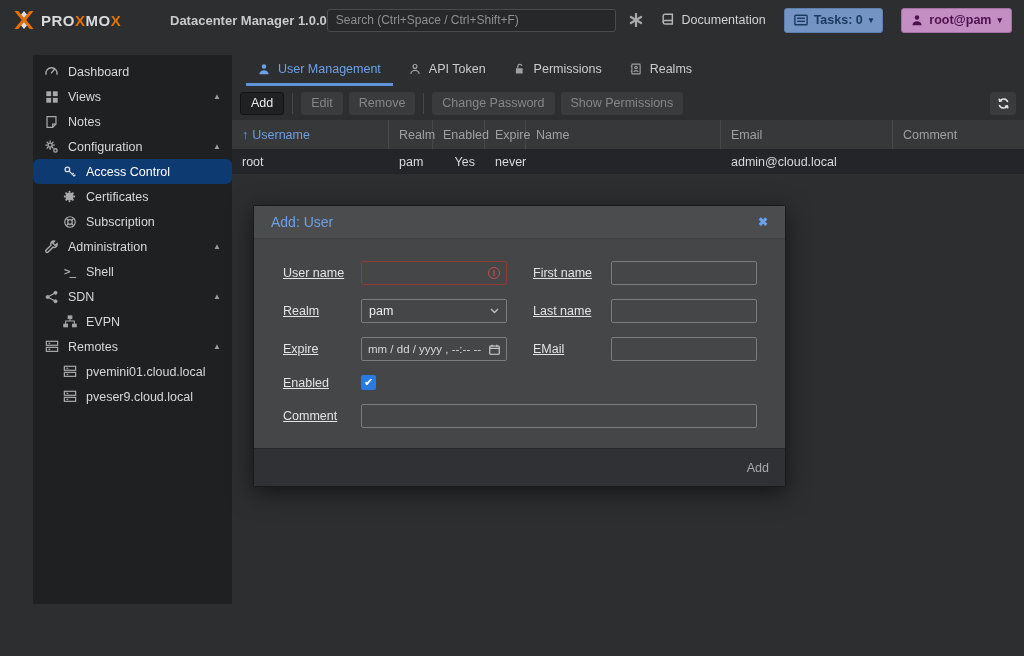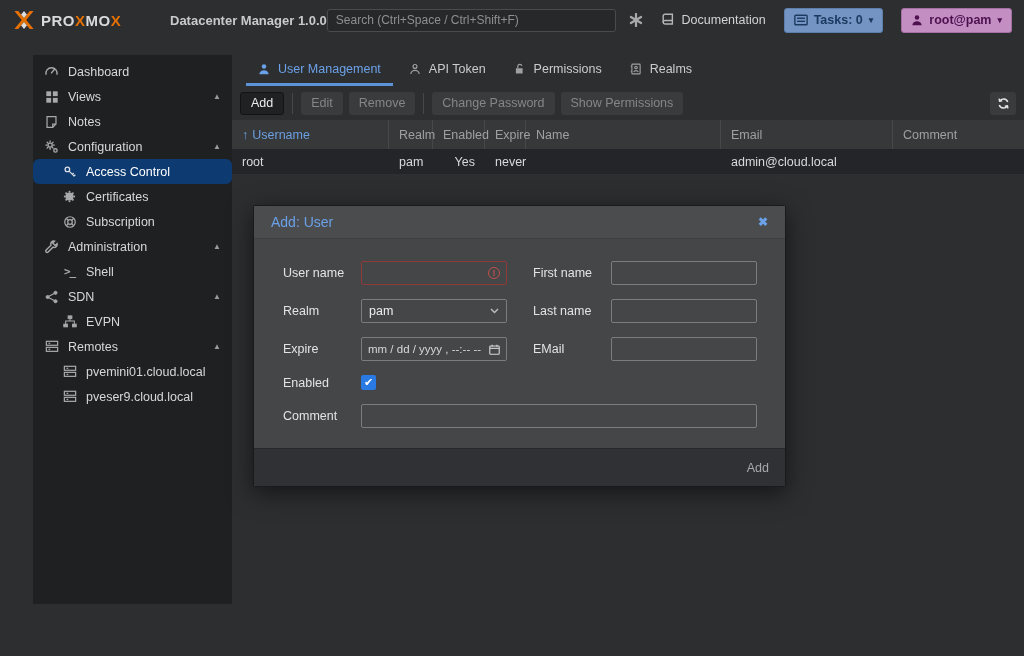--- a/index.html
+++ b/index.html
@@ -84,21 +84,21 @@
 
   
   .dialog { position:absolute; left:253px; top:205px; width:533px; background:#454648;
             border:1px solid #191a1b; border-radius:2px; box-shadow:0 6px 24px rgba(0,0,0,.55); }
   .dlg-header { height:33px; background:#4b4c4e; display:flex; align-items:center; padding:0 17px;
                 border-bottom:1px solid #3d3e40; }
   .dlg-title { color:#6ba1e8; font-size:14px; }
   .dlg-close { margin-left:auto; color:#6ba1e8; font-size:12px; cursor:pointer; font-weight:bold; }
   .dlg-body { padding:22px 29px 20px; display:grid;
               grid-template-columns:78px 146px 26px 78px 146px; row-gap:14px; align-items:center; }
-  .flabel { color:#e2e3e5; font-size:12.5px; }
+  .flabel { color:#e2e3e5; font-size:12.5px;text-decoration:underline; }
   .finput { height:24px; width:100%; background:#454648; border:1px solid #7a7c7f; border-radius:2px;
             color:#eceded; font-size:12.5px; padding:0 7px; font-family:"Liberation Sans", sans-serif; }
   .fwrap { position:relative; display:flex; align-items:center; }
   .fwrap .finput { flex:1; }
   .invalid .finput { border-color:#8f3a38; }
   .err-badge { position:absolute; right:7px; width:12px; height:12px; border:1.4px solid #c0504c;
                border-radius:50%; color:#c0504c; font-size:9px; font-weight:bold; display:flex;
                align-items:center; justify-content:center; line-height:1; }
   .fselect { height:24px; background:#454648; border:1px solid #7a7c7f; border-radius:2px; color:#eceded;
              font-size:12.5px; padding:0 7px; display:flex; align-items:center; cursor:pointer; }

